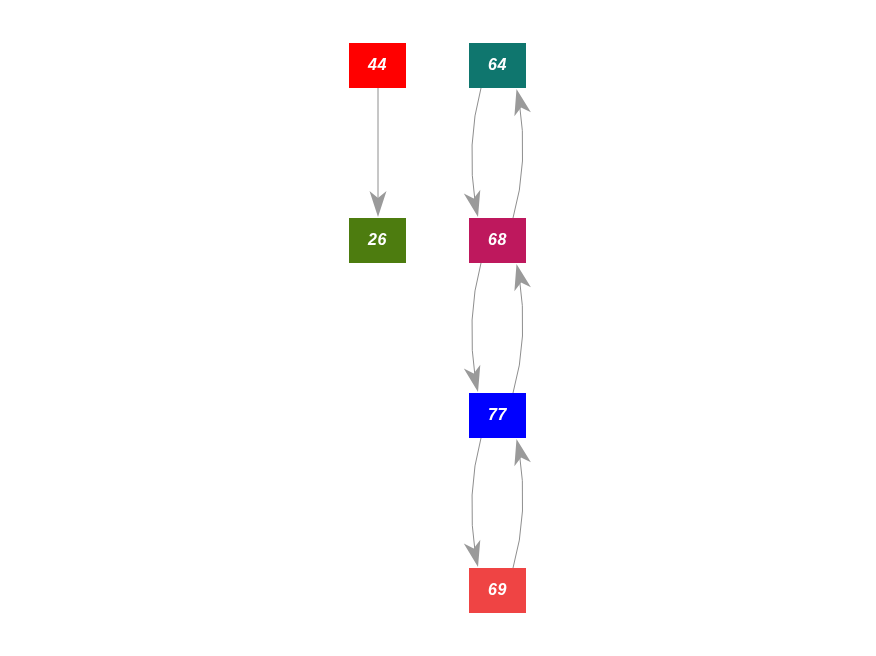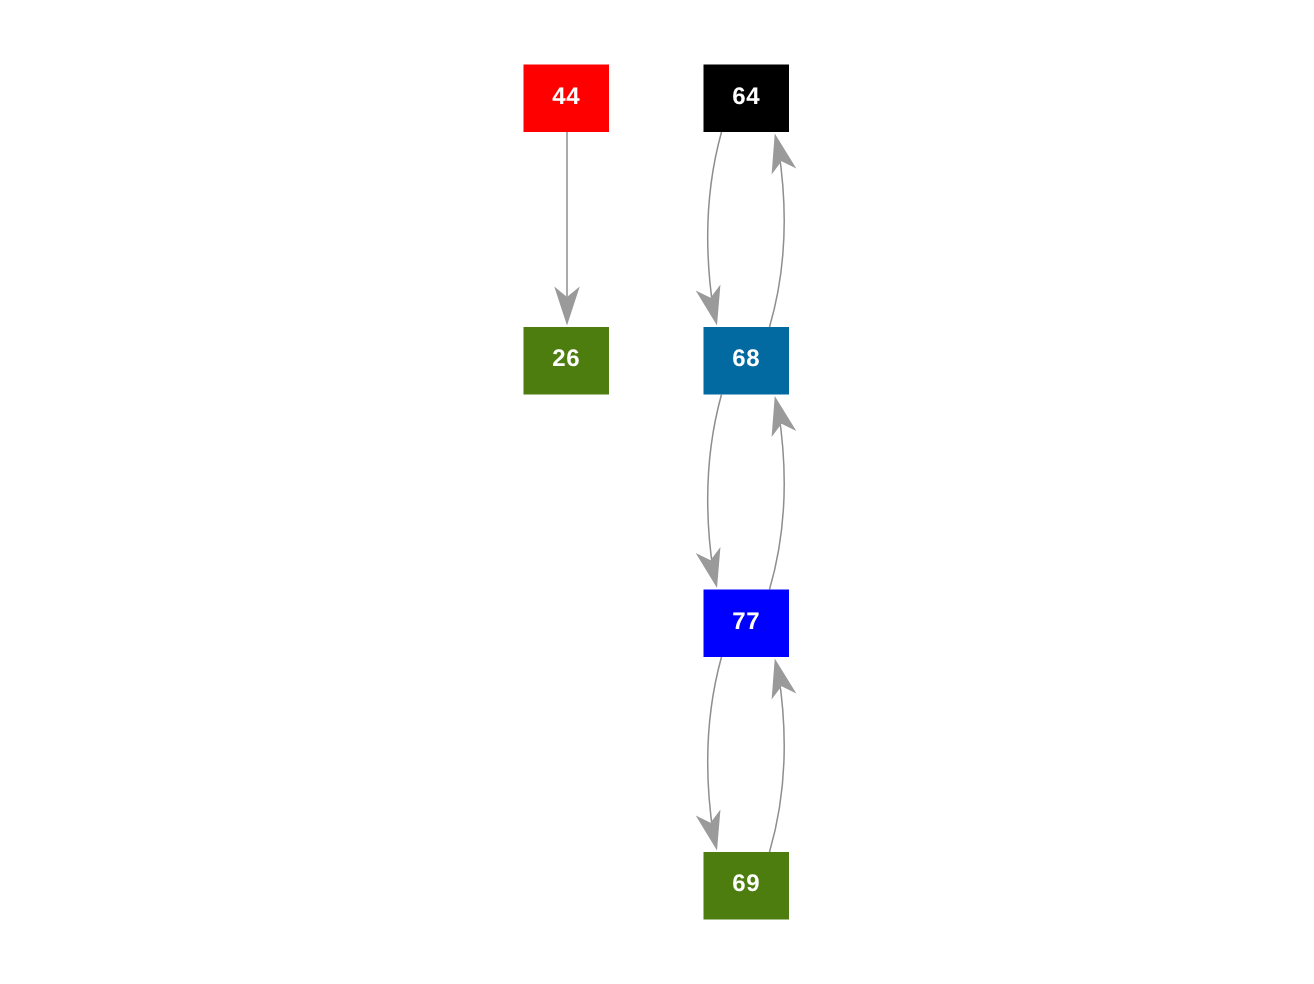--- a/index.html
+++ b/index.html
@@ -28,20 +28,21 @@
     align-items: center;
     justify-content: center;
     color: #ffffff;
     font-size: 16px;
     font-weight: bold;
     letter-spacing: 0.5px;
     line-height: 1;
     padding-bottom: 2px;
     box-sizing: border-box;
     user-select: none;
+    font-style: italic;
   }
 </style>
 </head>
 <body>
 
 <div id="canvas">
   <svg id="edges-layer" width="876" height="656" viewBox="0 0 876 656">
       <path d="M378,88 L378,202" fill="none" stroke="#8e8e8e" stroke-width="1"></path>
       <polygon points="378.0,217.0 369.5,191.0 378.0,198.0 386.5,191.0" fill="#9a9a9a"></polygon>
       <path d="M481,88 Q465.88,142.6 475.6,206.76" fill="none" stroke="#8e8e8e" stroke-width="1"></path>
@@ -54,29 +55,29 @@
       <polygon points="516.5,264.0 530.9,287.3 521.0,282.5 514.4,291.3" fill="#9a9a9a"></polygon>
       <path d="M481,438 Q465.88,492.6 475.6,556.76" fill="none" stroke="#8e8e8e" stroke-width="1"></path>
       <polygon points="478.0,567.0 463.8,543.6 473.7,548.5 480.3,539.7" fill="#9a9a9a"></polygon>
       <path d="M513,568 Q528.96,513.4 518.98,449.24" fill="none" stroke="#8e8e8e" stroke-width="1"></path>
       <polygon points="516.5,439.0 530.9,462.3 521.0,457.5 514.4,466.3" fill="#9a9a9a"></polygon>
     </svg>
   <div id="nodes-layer">
       <div class="node" style="left: 349px; top: 43px; background: rgb(255, 0, 0); color: rgb(255, 255, 255);">
         <span>44</span>
       </div>
-      <div class="node" style="left: 469px; top: 43px; background: #000000; color: rgb(255, 255, 255);">
+      <div class="node" style="left: 469px; top: 43px; background: #0f766e; color: rgb(255, 255, 255);">
         <span>64</span>
       </div>
       <div class="node" style="left: 349px; top: 218px; background: #4d7c0f; color: rgb(255, 255, 255);">
         <span>26</span>
       </div>
-      <div class="node" style="left: 469px; top: 218px; background: #0369a1; color: rgb(255, 255, 255);">
+      <div class="node" style="left: 469px; top: 218px; background: #be185d; color: rgb(255, 255, 255);">
         <span>68</span>
       </div>
       <div class="node" style="left: 469px; top: 393px; background: rgb(0, 0, 255); color: rgb(255, 255, 255);">
         <span>77</span>
       </div>
-      <div class="node" style="left: 469px; top: 568px; background: #4d7c0f; color: rgb(255, 255, 255);">
+      <div class="node" style="left: 469px; top: 568px; background: #ef4444; color: rgb(255, 255, 255);">
         <span>69</span>
       </div>
     </div>
 </div>
 
 </body></html>

